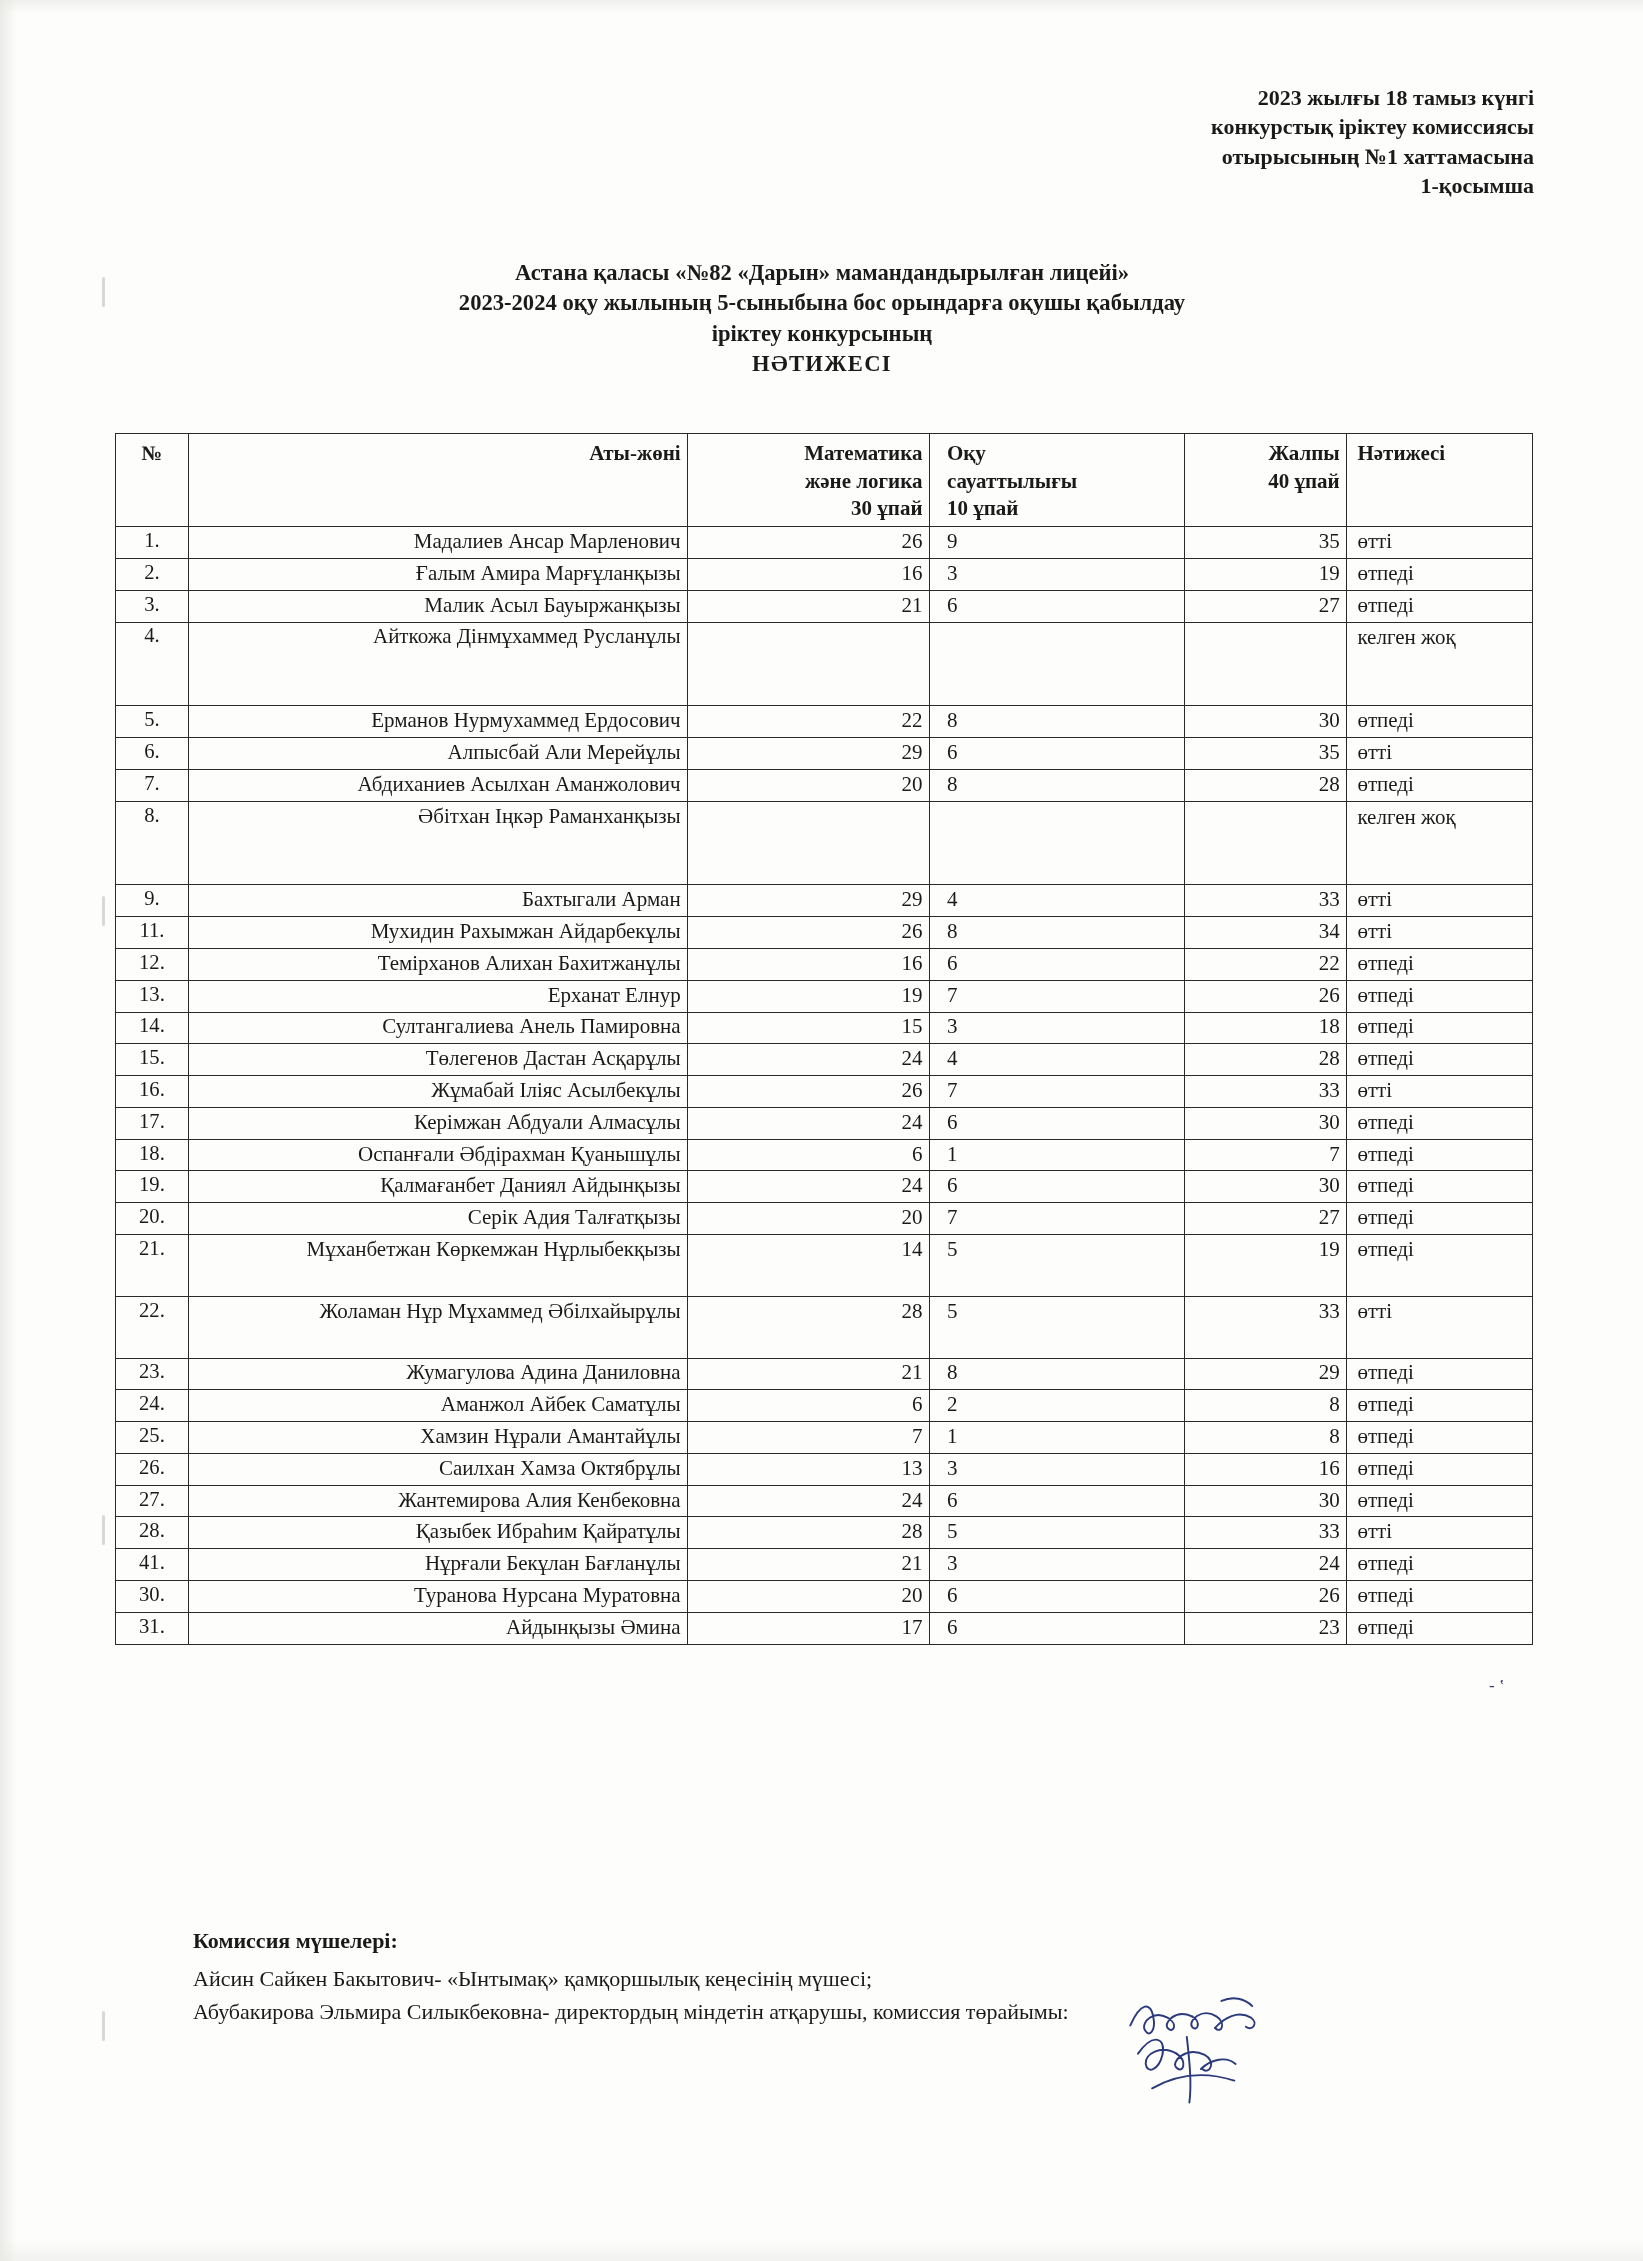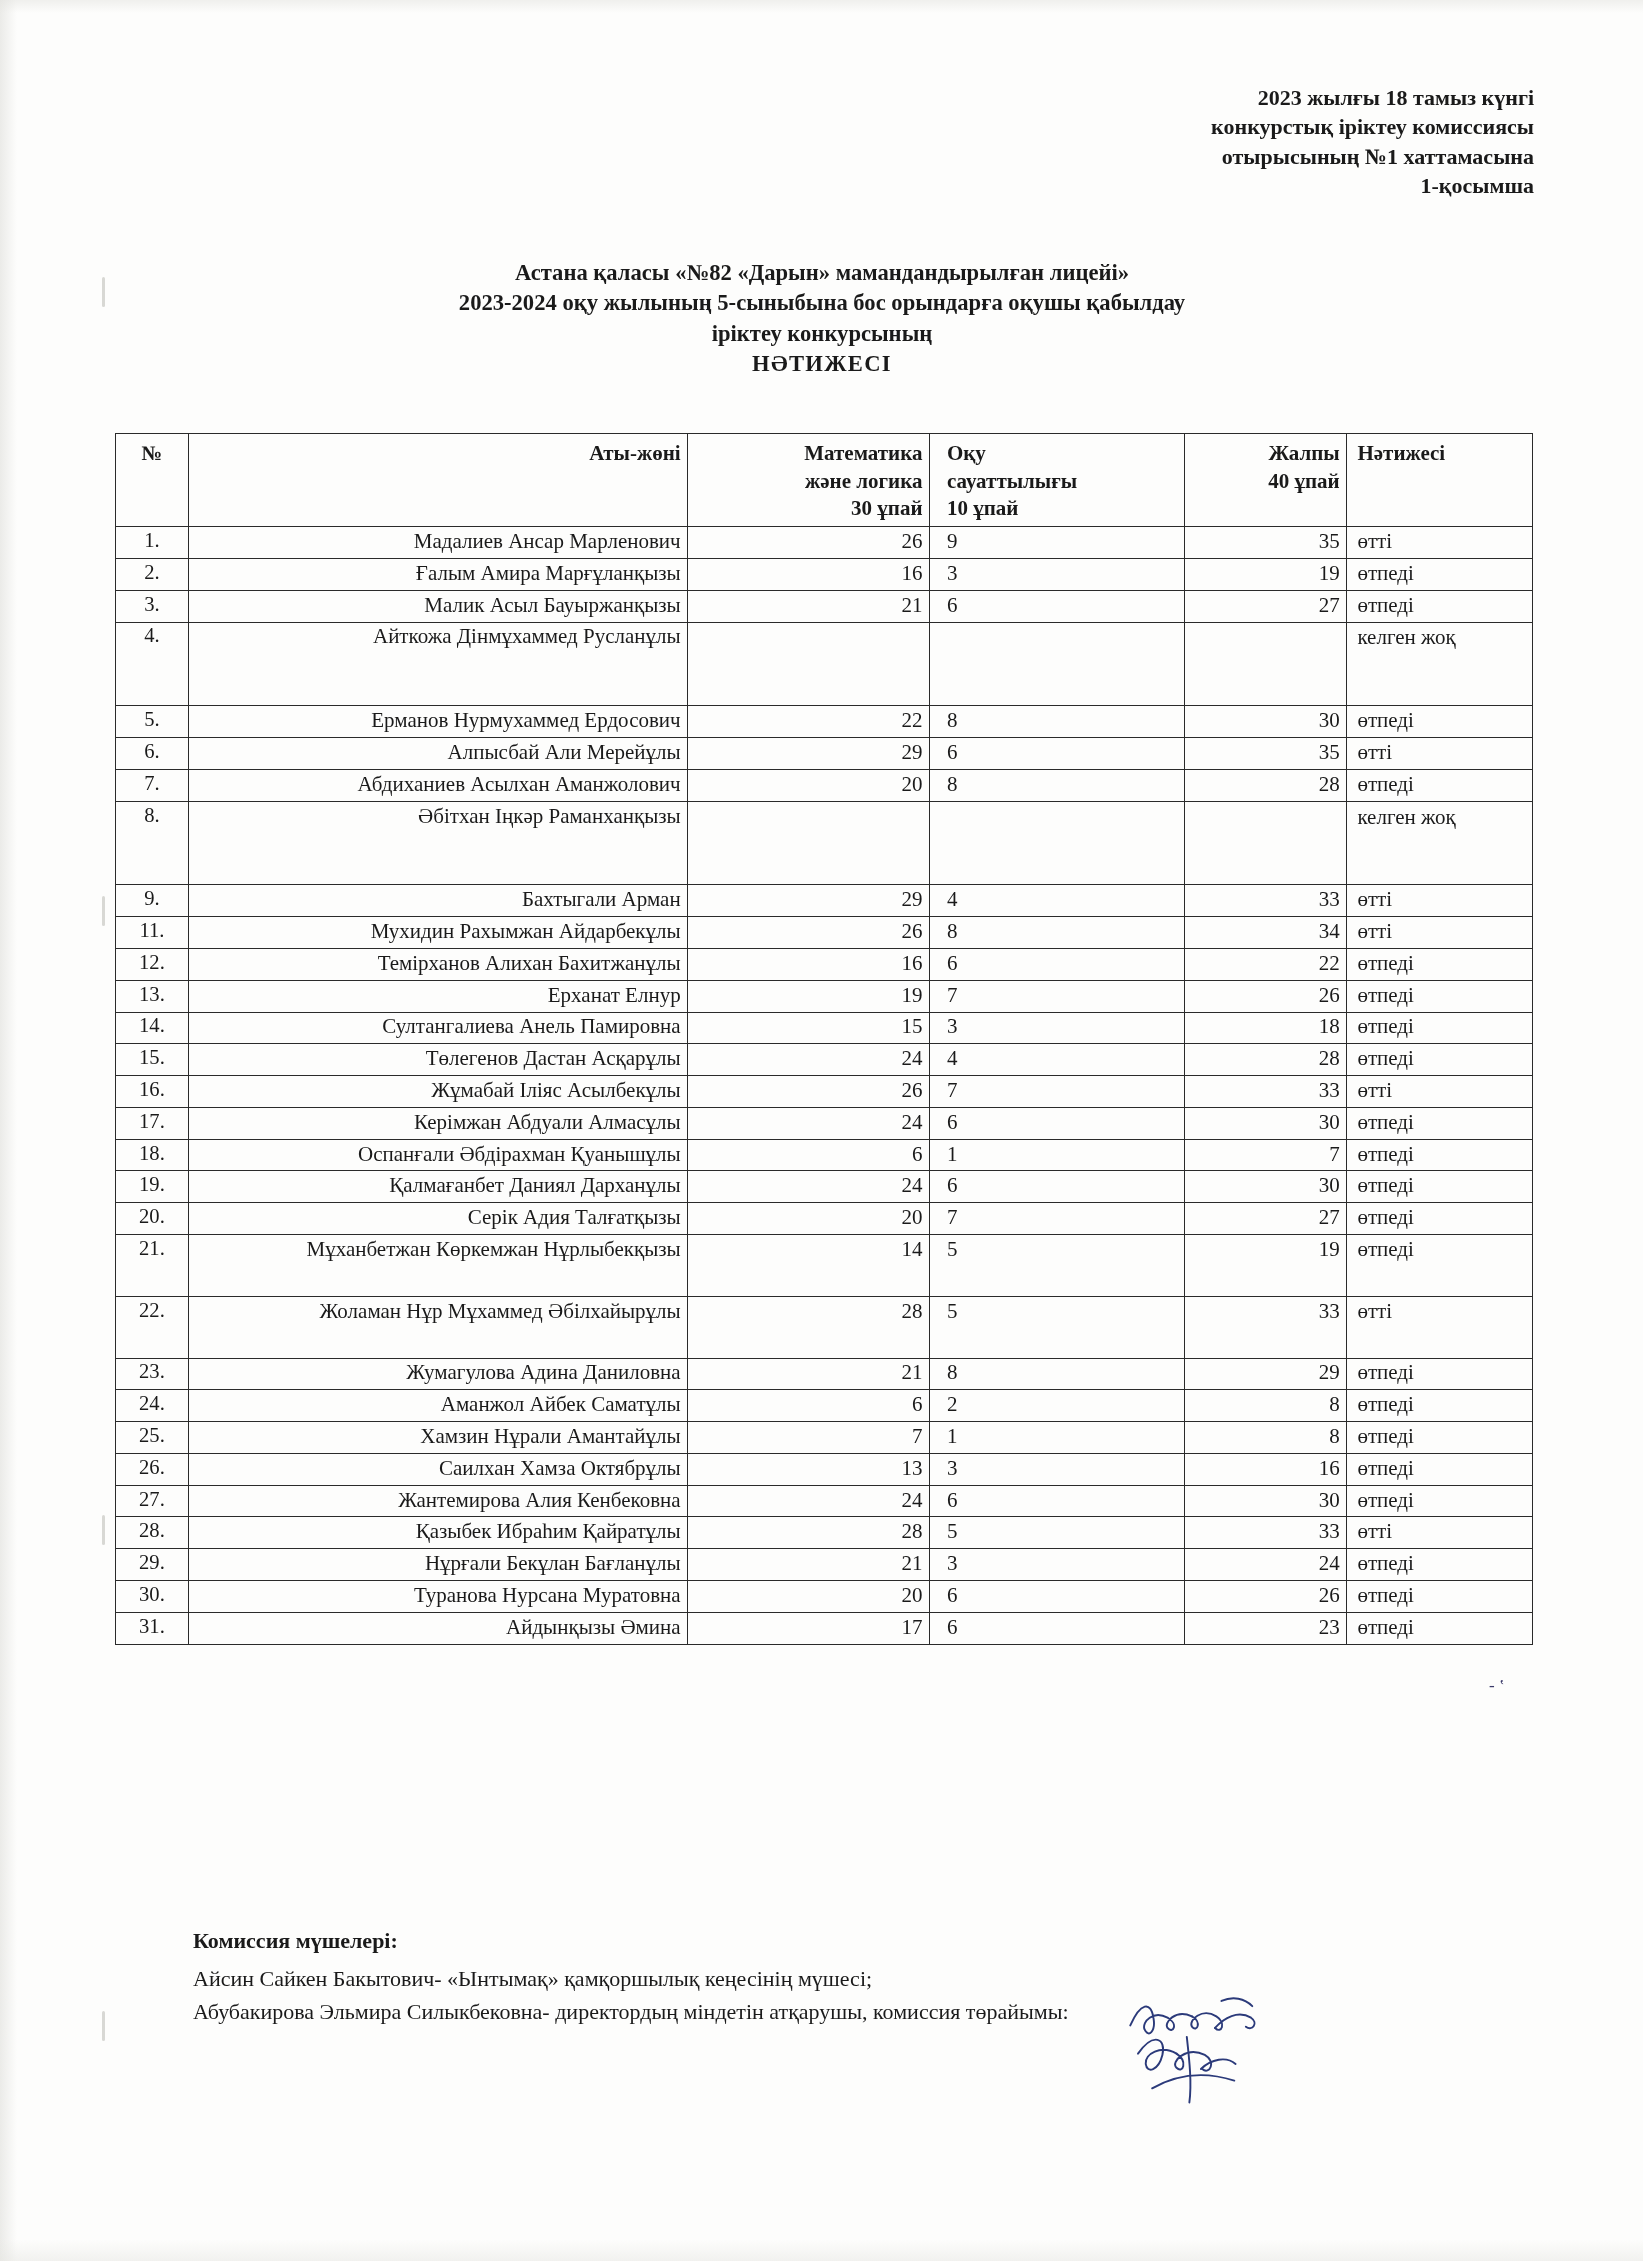--- a/index.html
+++ b/index.html
@@ -326,21 +326,21 @@
         <tr>
           <td class="c-num">18.</td>
           <td class="c-name">Оспанғали Әбдірахман Қуанышұлы</td>
           <td class="c-math">6</td>
           <td class="c-read">1</td>
           <td class="c-total">7</td>
           <td class="c-res">өтпеді</td>
         </tr>
         <tr>
           <td class="c-num">19.</td>
-          <td class="c-name">Қалмағанбет Даниял Дарханұлы</td>
+          <td class="c-name">Қалмағанбет Даниял Айдынқызы</td>
           <td class="c-math">24</td>
           <td class="c-read">6</td>
           <td class="c-total">30</td>
           <td class="c-res">өтпеді</td>
         </tr>
         <tr>
           <td class="c-num">20.</td>
           <td class="c-name">Серік Адия Талғатқызы</td>
           <td class="c-math">20</td>
           <td class="c-read">7</td>
@@ -405,21 +405,21 @@
         </tr>
         <tr>
           <td class="c-num">28.</td>
           <td class="c-name">Қазыбек Ибраһим Қайратұлы</td>
           <td class="c-math">28</td>
           <td class="c-read">5</td>
           <td class="c-total">33</td>
           <td class="c-res pass">өтті</td>
         </tr>
         <tr>
-          <td class="c-num">29.</td>
+          <td class="c-num">41.</td>
           <td class="c-name">Нұрғали Бекұлан Бағланұлы</td>
           <td class="c-math">21</td>
           <td class="c-read">3</td>
           <td class="c-total">24</td>
           <td class="c-res">өтпеді</td>
         </tr>
         <tr>
           <td class="c-num">30.</td>
           <td class="c-name">Туранова Нурсана Муратовна</td>
           <td class="c-math">20</td>

